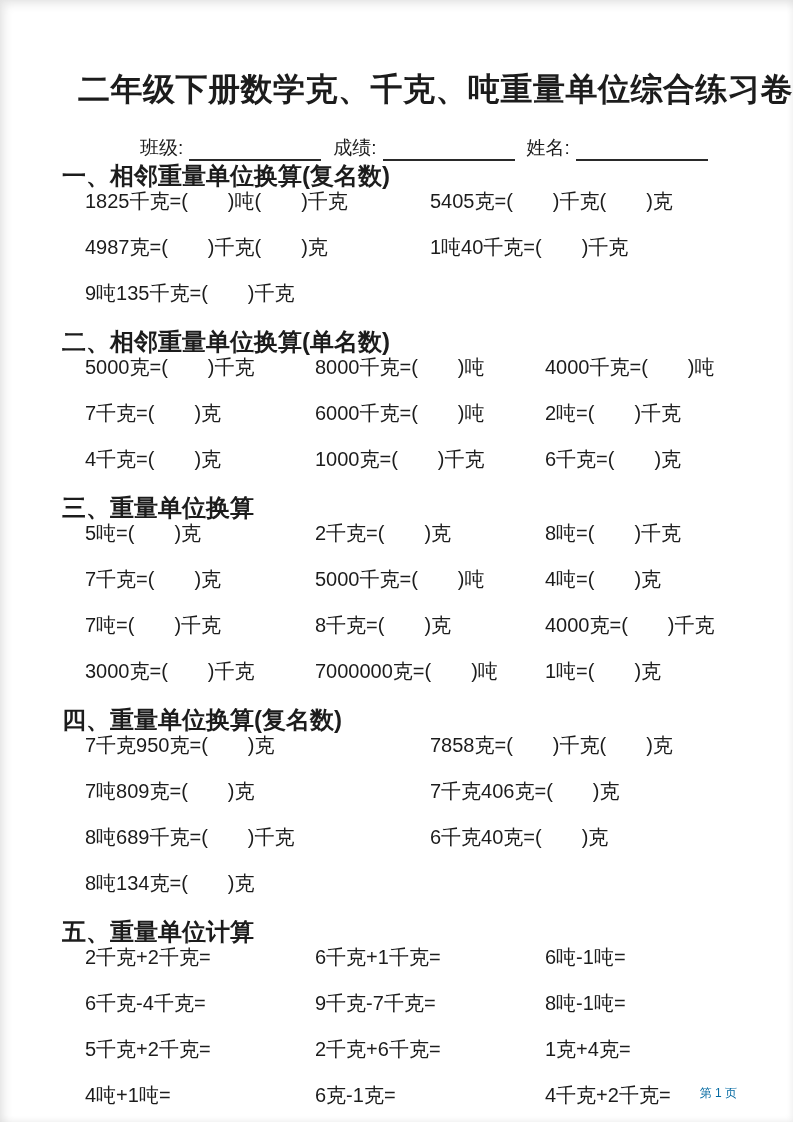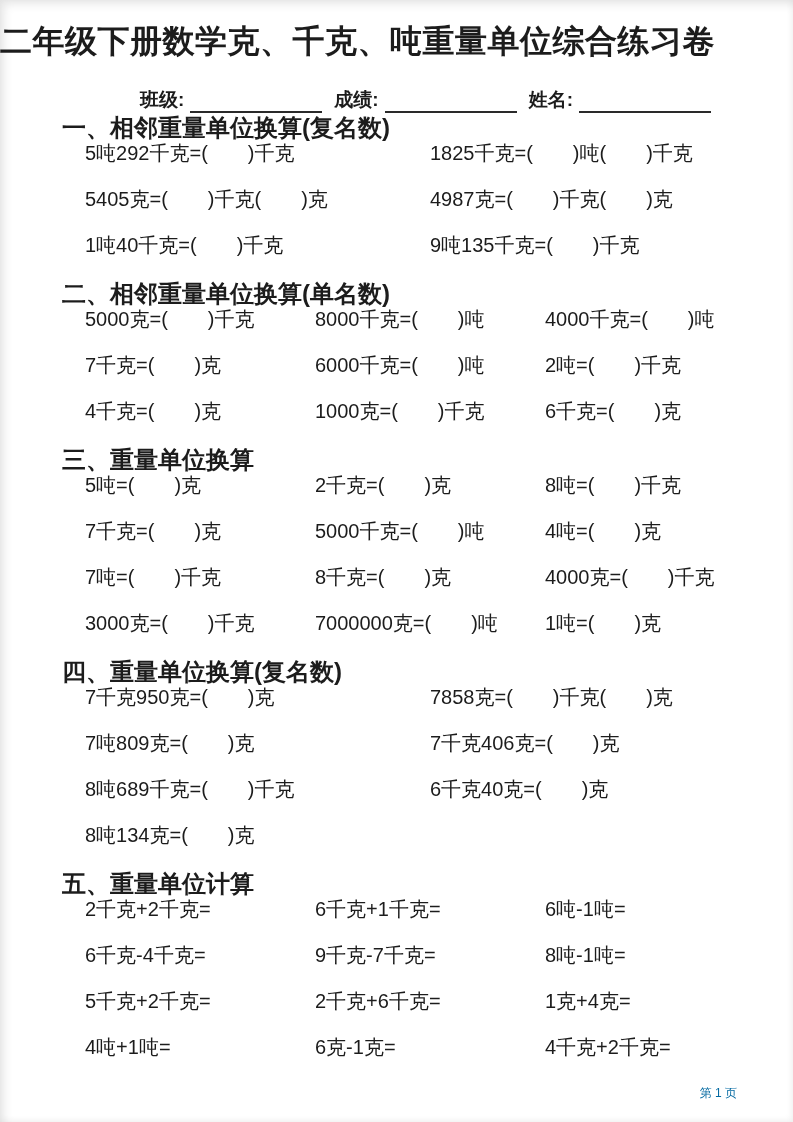--- a/index.html
+++ b/index.html
@@ -19,34 +19,35 @@
   }
   .page::before {
     content: "";
     position: absolute;
     inset: 0;
     pointer-events: none;
     box-shadow: inset 4px 4px 10px rgba(0,0,0,0.10), inset -2px -2px 6px rgba(0,0,0,0.04);
   }
   .title {
     padding-top: 20px;
-    text-align: left;
+    text-align: right;
     font-size: 32px;
     line-height: 42px;
     font-weight: 700;
     letter-spacing: 0.5px;
     white-space: nowrap;
+    margin-top: 48px;
   }
   .info-line {
     margin: 25px 0 0 140px;
     height: 26px;
     display: flex;
     align-items: flex-end;
     font-size: 19px;
-    font-weight: 700;
+    font-weight: 400;
   }
   .info-field {
     display: flex;
     align-items: flex-end;
     margin-right: 12px;
     white-space: nowrap;
   }
   .blank-line {
     display: inline-block;
     width: 132px;
@@ -99,21 +100,20 @@
     </div>
     <div class="info-field">
       <span>姓名:</span>
       <span class="blank-line"></span>
     </div>
   </div>
 
   <div class="section">
     <div class="section-heading">一、相邻重量单位换算(复名数)</div>
     <div class="grid cols-2">
-      <div class="item">5吨292千克=(　　)千克</div>
       <div class="item">1825千克=(　　)吨(　　)千克</div>
       <div class="item">5405克=(　　)千克(　　)克</div>
       <div class="item">4987克=(　　)千克(　　)克</div>
       <div class="item">1吨40千克=(　　)千克</div>
       <div class="item">9吨135千克=(　　)千克</div>
     </div>
   </div>
 
   <div class="section">
     <div class="section-heading">二、相邻重量单位换算(单名数)</div>

